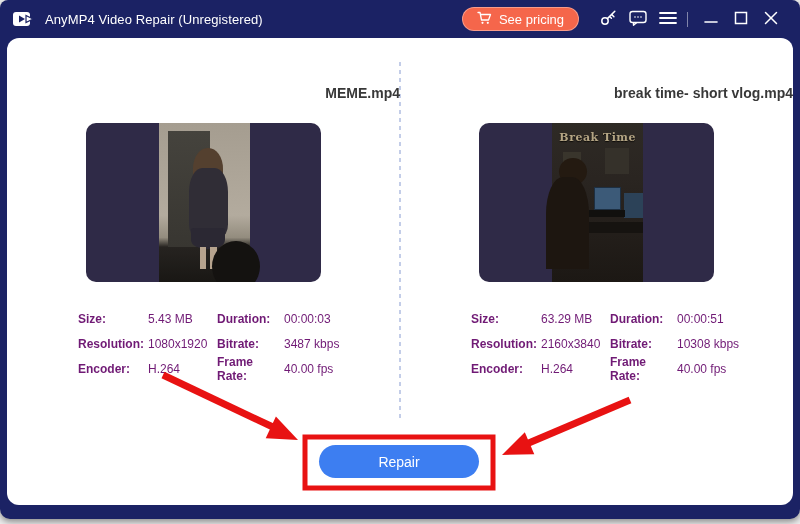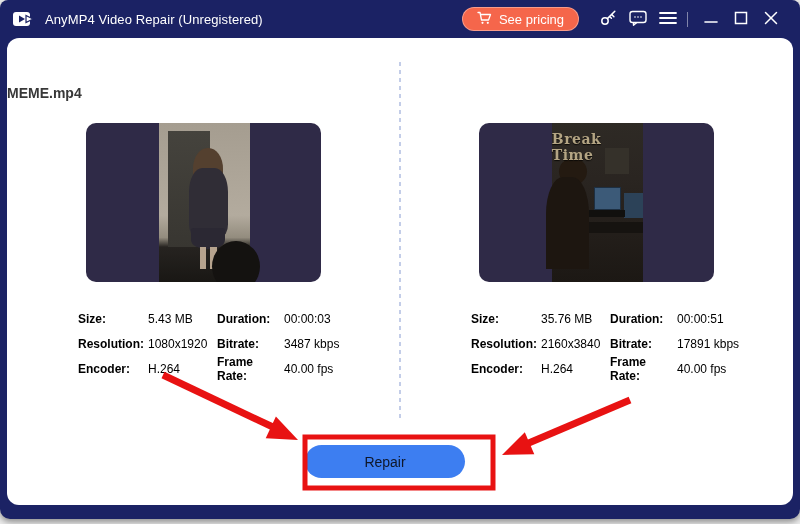--- a/index.html
+++ b/index.html
@@ -56,21 +56,21 @@
   .dashed-divider {
     position: absolute; left: 392px; top: 24px;
     width: 2px; height: 358px;
     background: repeating-linear-gradient(180deg, #c3cde8 0 4px, transparent 4px 8px);
   }
   .panel { position: absolute; top: 0; width: 393px; height: 100%; }
   .panel.left  { left: 0; }
   .panel.right { left: 393px; }
   .video-title {
     position: absolute; top: 47px; left: 0; width: 100%;
-    text-align: left;
+    text-align: right;
     font-size: 14px; font-weight: bold; color: #383838;
   }
   .thumb {
     position: absolute; top: 85px; left: 79px;
     width: 235px; height: 159px;
     background: #2f2a47;
     border-radius: 10px;
     overflow: hidden;
   }
   .strip {
@@ -82,49 +82,50 @@
   .meme .hair   { position: absolute; left: 37%; top: 16%; width: 33%; height: 27%; background: #54402f; border-radius: 48% 48% 42% 42%; }
   .meme .body   { position: absolute; left: 33%; top: 28%; width: 43%; height: 44%; background: #302d36; border-radius: 34% 34% 18% 18%; }
   .meme .skirt  { position: absolute; left: 35%; top: 66%; width: 37%; height: 13%; background: #2b2833; border-radius: 8% 8% 45% 45%; }
   .meme .leg    { position: absolute; top: 78%; width: 7%; height: 14%; background: #b6a38e; }
   .meme .leg.l  { left: 45%; } .meme .leg.r { left: 56%; }
   .meme .crowd  { position: absolute; right: -10%; bottom: -6%; width: 52%; height: 32%; background: #141210; border-radius: 50%; }
   
   .strip.vlog { background: linear-gradient(180deg, #2e2a25 0%, #2a2521 35%, #241f1b 65%, #1c1814 100%); }
   .vlog .overlay-text {
     position: absolute; top: 5%; left: 0; width: 100%;
+    text-align: center;
     font-family: "DejaVu Serif", serif;
-    font-weight: bold; font-size: 14px; letter-spacing: .5px;
+    font-weight: bold; font-size: 11px; letter-spacing: .5px;
     color: #b4a584; text-shadow: 0 1px 1px #0d0b08;
   }
   .vlog .poster1 { position: absolute; left: 12%; top: 18%; width: 20%; height: 14%; background: #39352c; }
   .vlog .poster2 { position: absolute; left: 58%; top: 16%; width: 26%; height: 16%; background: #35312a; }
   .vlog .screen1 { position: absolute; left: 46%; top: 40%; width: 30%; height: 15%; background: #3c5a78; border: 1px solid #1d2f42; }
   .vlog .screen2 { position: absolute; right: 1%; top: 44%; width: 20%; height: 16%; background: #2c4258; }
   .vlog .laptop  { position: absolute; left: 40%; top: 55%; width: 40%; height: 4%; background: #11100e; }
   .vlog .desk    { position: absolute; left: 25%; top: 62%; right: 0; height: 7%; background: #161310; }
   .vlog .head    { position: absolute; left: 8%; top: 22%; width: 30%; height: 17%; background: #241a11; border-radius: 50%; }
   .vlog .torso   { position: absolute; left: -6%; top: 34%; width: 46%; height: 58%; background: #1d1610; border-radius: 40% 40% 0 0; }
   
   .meta {
     position: absolute; top: 268px; left: 71px;
     display: grid;
     grid-template-columns: 70px 69px 67px auto;
     grid-auto-rows: 25px;
-    font-size: 12px; color: #000000;
+    font-size: 12px; color: #701a75;
     align-items: center;
   }
   .meta .lbl { font-weight: bold; }
   
   .repair-btn {
-    position: absolute; left: 298px; top: 407px;
+    position: absolute; left: 312px; top: 407px;
     width: 160px; height: 33px;
     background: #3d7ef1;
     border: none; border-radius: 17px;
-    color: #0f172a; font-size: 14px; font-family: inherit;
+    color: #ffffff; font-size: 14px; font-family: inherit;
     cursor: pointer;
   }
   
   .annotations {
     position: absolute; inset: 0;
     width: 800px; height: 519px;
     pointer-events: none;
   }
 </style>
 </head>
@@ -239,43 +240,44 @@
         <span class="val">3487 kbps</span>
 
         <span class="lbl">Encoder:</span>
         <span class="val">H.264</span>
         <span class="lbl">Frame Rate:</span>
         <span class="val">40.00 fps</span>
       </div>
     </section>
 
     <section class="panel right">
+      <div class="video-title">break time- short vlog.mp4</div>
       <div class="thumb">
         <div class="strip vlog">
           <div class="poster1"></div>
           <div class="poster2"></div>
           <div class="screen1"></div>
           <div class="screen2"></div>
           <div class="laptop"></div>
           <div class="desk"></div>
           <div class="head"></div>
           <div class="torso"></div>
           <div class="overlay-text">Break Time</div>
         </div>
       </div>
       <div class="meta">
         <span class="lbl">Size:</span>
-        <span class="val">35.76 MB</span>
+        <span class="val">63.29 MB</span>
         <span class="lbl">Duration:</span>
         <span class="val">00:00:51</span>
 
         <span class="lbl">Resolution:</span>
         <span class="val">2160x3840</span>
         <span class="lbl">Bitrate:</span>
-        <span class="val">17891 kbps</span>
+        <span class="val">10308 kbps</span>
 
         <span class="lbl">Encoder:</span>
         <span class="val">H.264</span>
         <span class="lbl">Frame Rate:</span>
         <span class="val">40.00 fps</span>
       </div>
     </section>
 
     <button class="repair-btn">Repair</button>
   </div>

